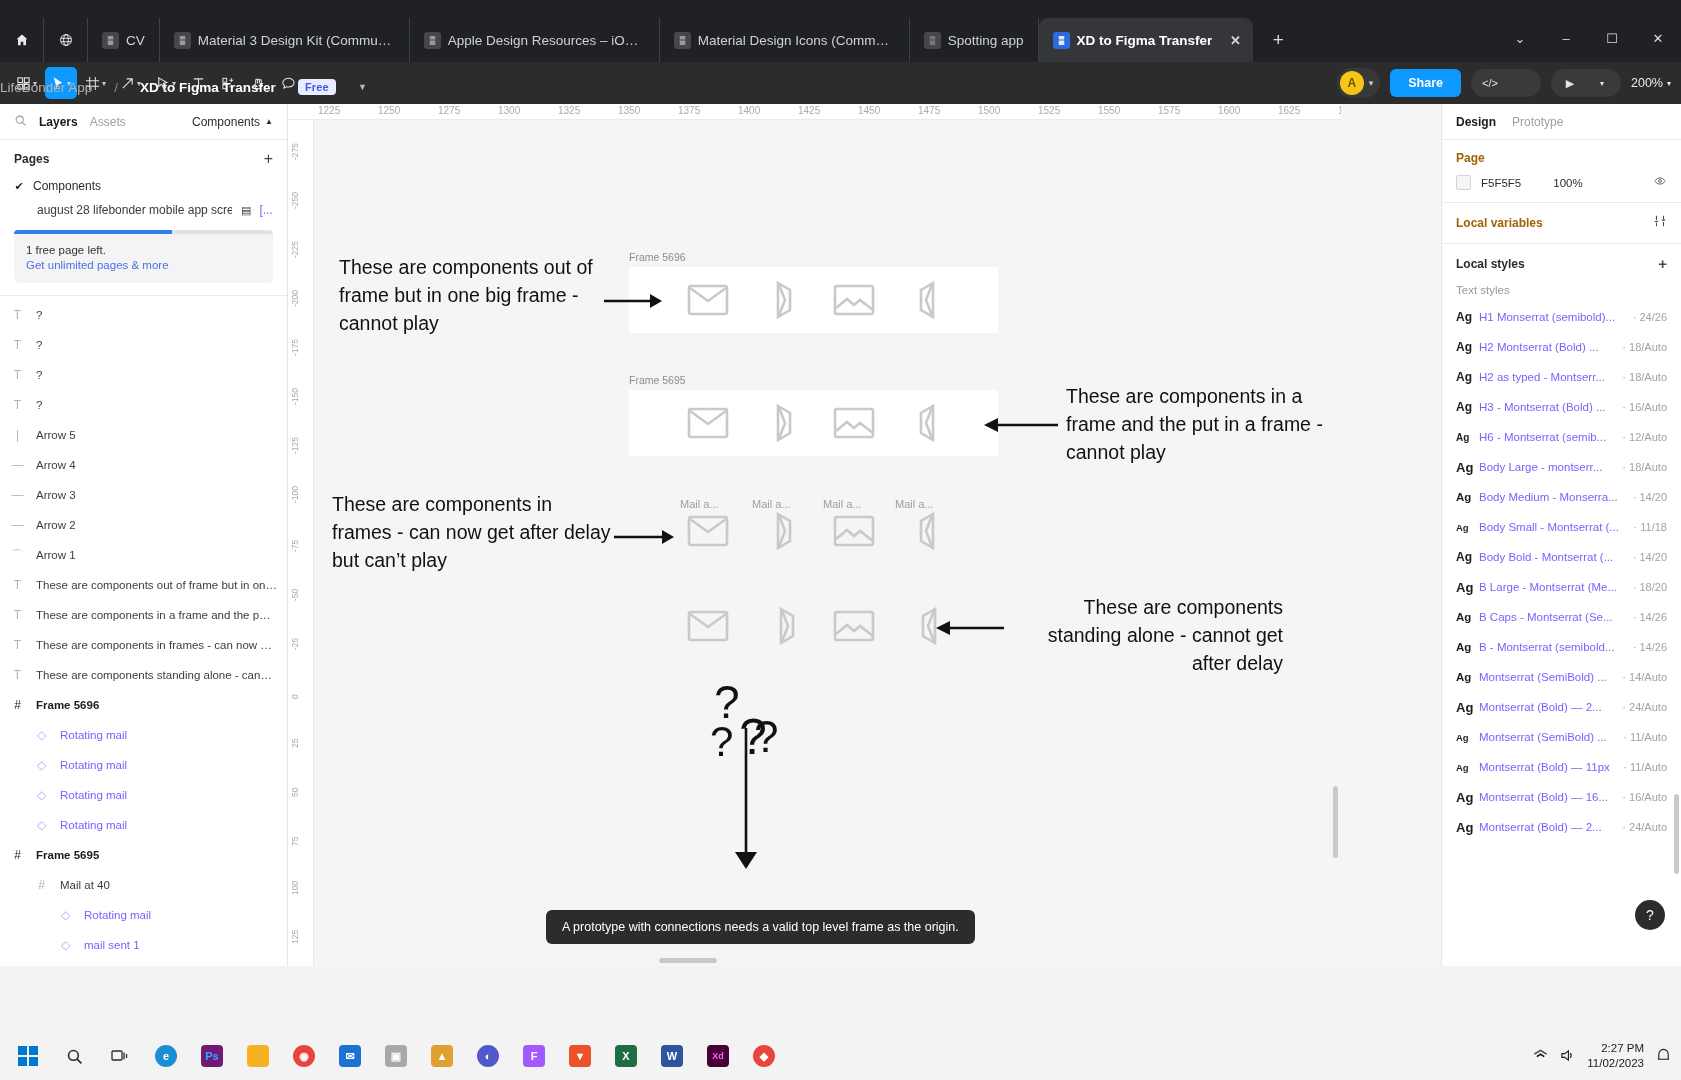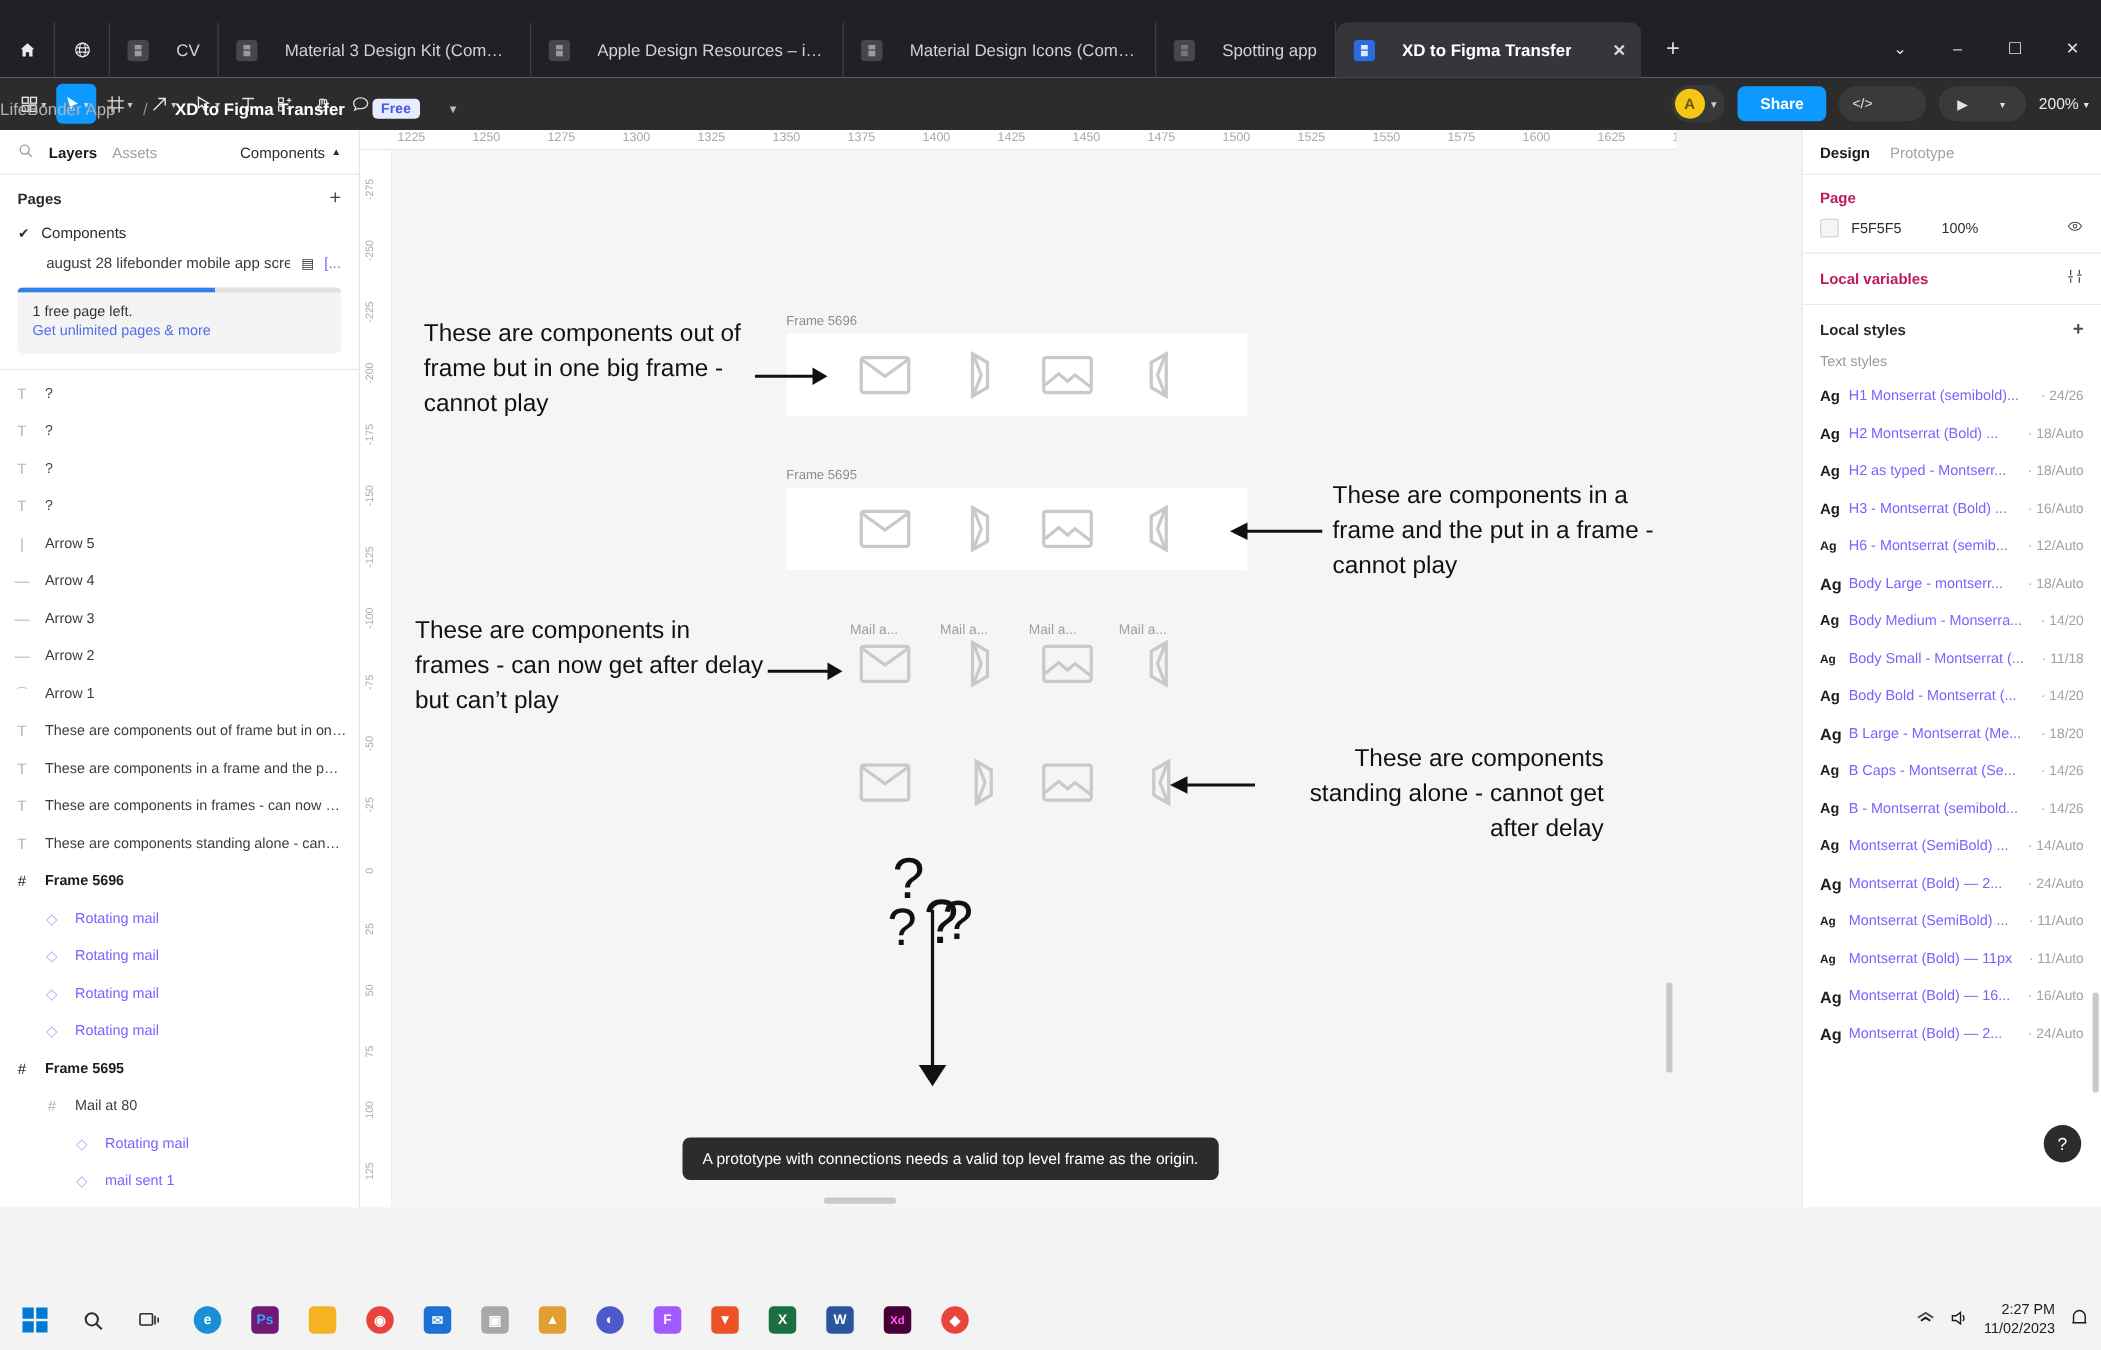--- a/index.html
+++ b/index.html
@@ -15,21 +15,21 @@
   .tabbar {
     position:absolute; top:0; left:0; width:1681px; height:62px;
     background:#202124; display:flex; align-items:flex-end;
   }
   .tabstrip { display:flex; align-items:flex-end; height:100%; }
   .navbtn {
     width:44px; height:44px; display:flex; align-items:center; justify-content:center;
     color:#e8eaed; border-right:1px solid #3c4043; margin-bottom:0; align-self:flex-end; height:44px;
   }
   .tab {
-    display:flex; align-items:center; gap:22px;
+    display:flex; align-items:center; gap:7px;
     height:44px; padding:0 14px; color:#cfd2d6; font-size:13.5px;
     border-right:1px solid #3c4043; max-width:250px; white-space:nowrap;
     overflow:hidden;
   }
   .tab .favicon {
     width:17px; height:17px; border-radius:3px; background:#2b6bdd; flex:none;
     display:flex; align-items:center; justify-content:center;
   }
   .tab .favicon svg { width:11px; height:11px; }
   .tab.inactive .favicon { background:#46474a; }
@@ -168,21 +168,21 @@
   
   .rightpanel {
     position:absolute; right:0; top:104px; width:240px; height:862px;
     background:#fff; border-left:1px solid #e6e6e6; font-size:11.5px; color:#333;
   }
   .rp-tabs { height:36px; display:flex; align-items:center; gap:16px; padding:0 14px;
     border-bottom:1px solid #eaeaea; }
   .rp-tabs .t { font-size:12px; color:#a0a0a0; }
   .rp-tabs .t.on { color:#1a1a1a; font-weight:700; }
   .rp-sec { padding:11px 14px 12px; border-bottom:1px solid #eaeaea; }
-  .rp-sec .hd { font-weight:700; font-size:12px; color:#be185d; display:flex; align-items:center; }
+  .rp-sec .hd { font-weight:700; font-size:12px; color:#a16207; display:flex; align-items:center; }
   .rp-sec .hd .r { margin-left:auto; font-size:14px; color:#4a4a4a; }
   .fillrow { display:flex; align-items:center; gap:10px; margin-top:10px; }
   .swatch { width:15px; height:15px; border:1px solid #d4d4d4; background:#f5f5f5; border-radius:2px; }
   .fillrow .hex { font-size:11.5px; color:#2e2e2e; }
   .fillrow .pct { font-size:11.5px; color:#2e2e2e; margin-left:22px; }
   .fillrow .eye { margin-left:auto; color:#4a4a4a; font-size:12px; }
   .rp-styles { padding:11px 0 0; }
   .rp-styles .hd { font-weight:700; font-size:12px; color:#2b2b2b; display:flex;
     align-items:center; padding:0 14px 12px; }
   .rp-styles .hd .r { margin-left:auto; font-size:15px; color:#4a4a4a; }
@@ -494,21 +494,21 @@
       <div class="lrow comp indent1">
           <span class="ico">◇</span>
           <span class="nm">Rotating mail</span>
         </div>
       <div class="lrow frame">
           <span class="ico">#</span>
           <span class="nm">Frame 5695</span>
         </div>
       <div class="lrow indent1">
           <span class="ico">#</span>
-          <span class="nm">Mail at 80</span>
+          <span class="nm">Mail at 40</span>
         </div>
       <div class="lrow comp indent2">
           <span class="ico">◇</span>
           <span class="nm">Rotating mail</span>
         </div>
       <div class="lrow comp indent2">
           <span class="ico">◇</span>
           <span class="nm">mail sent 1</span>
         </div>
     </div>

